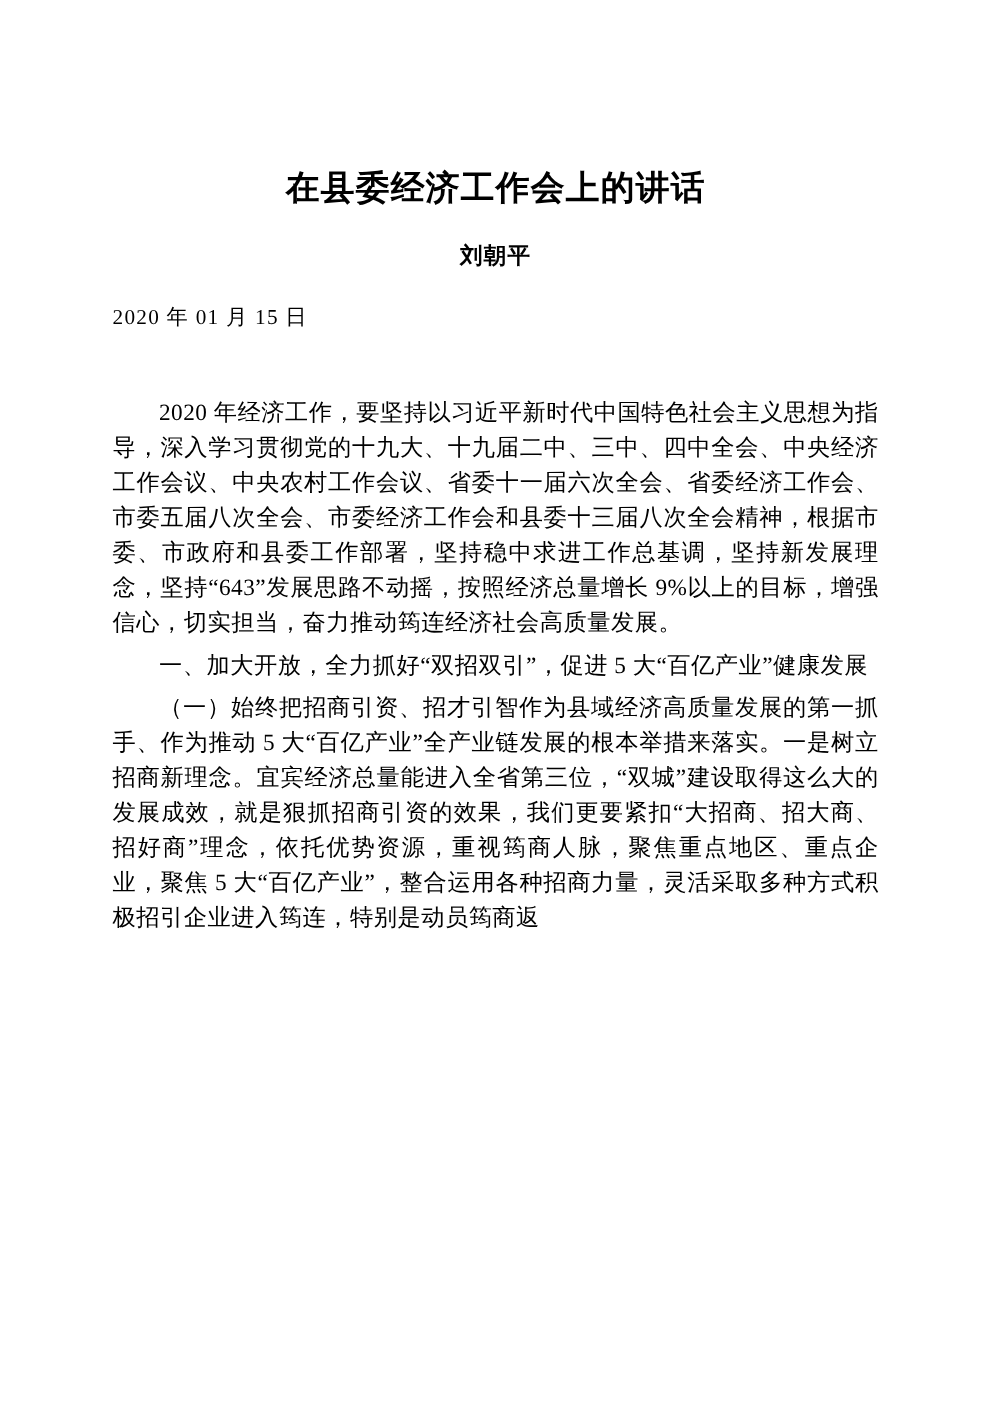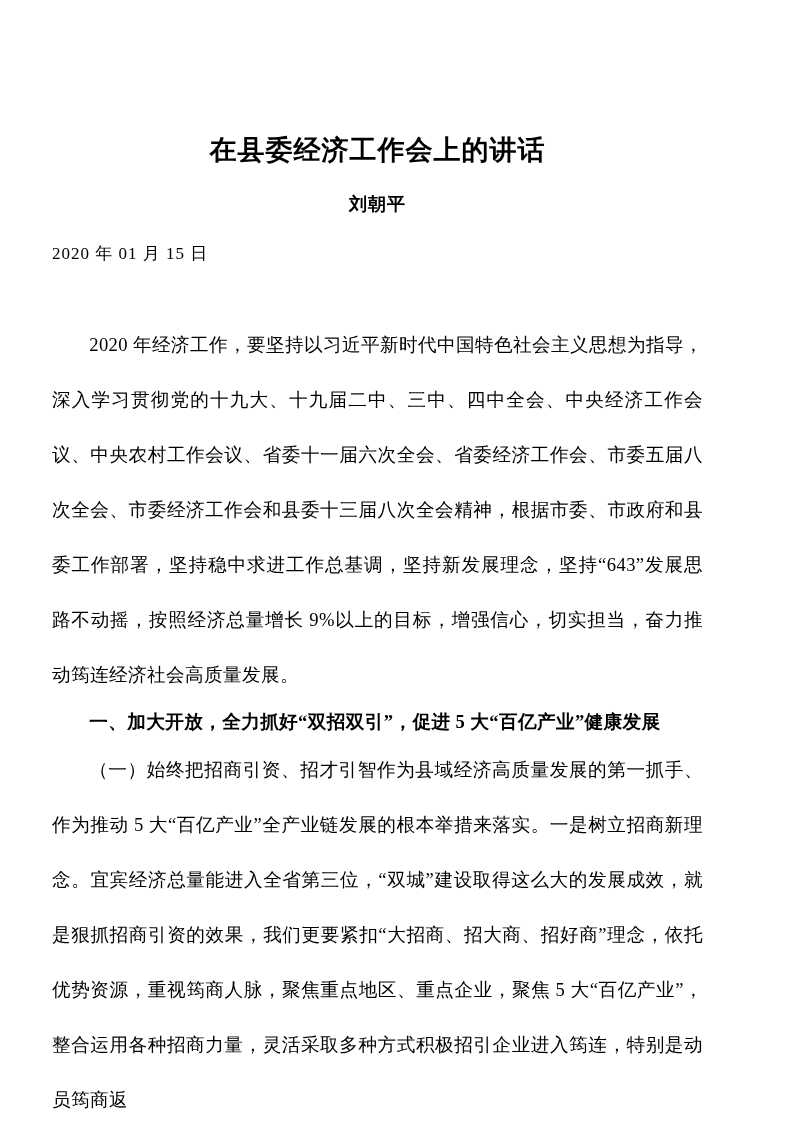--- a/index.html
+++ b/index.html
@@ -12,21 +12,21 @@
     height: 1122px;
     font-family: "Liberation Serif", "DejaVu Serif", serif;
     color: #000000;
     overflow: hidden;
   }
   .page {
     position: relative;
     width: 789px;
     height: 1122px;
     box-sizing: border-box;
-    padding: 96px 86px 60px 52px;
+    padding: 96px 86px 60px 90px;
     background: #ffffff;
   }
   .doc-title {
     text-align: center;
     font-size: 27px;
     font-weight: bold;
     letter-spacing: 1px;
     margin: 36px 0 0 0;
     line-height: 1.4;
   }
@@ -41,32 +41,32 @@
     text-align: left;
     font-size: 17px;
     margin: 26px 0 0 0;
     letter-spacing: 1px;
   }
   .body-block {
     margin-top: 52px;
   }
   p.para {
     font-size: 18.6px;
-    line-height: 55px;
+    line-height: 28px;
     margin: 0;
     text-align: justify;
     text-justify: inter-ideograph;
     text-indent: 2em;
     letter-spacing: 0.4px;
   }
   p.heading {
     font-size: 18.6px;
     line-height: 40px;
     margin: 0;
-    font-weight: bold;
+    font-weight: normal;
     text-align: justify;
     text-justify: inter-ideograph;
     text-indent: 2em;
     letter-spacing: 0.4px;
   }
 </style>
 </head>
 <body>
 
 <div class="page">

